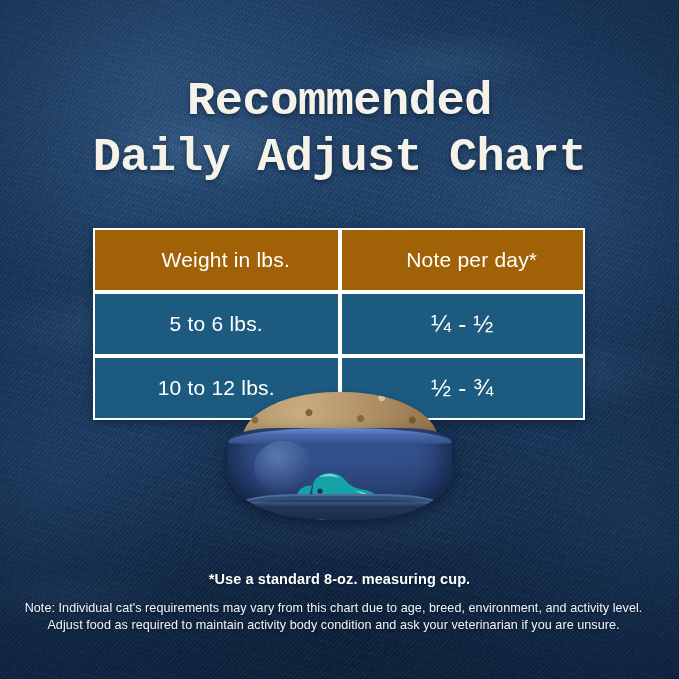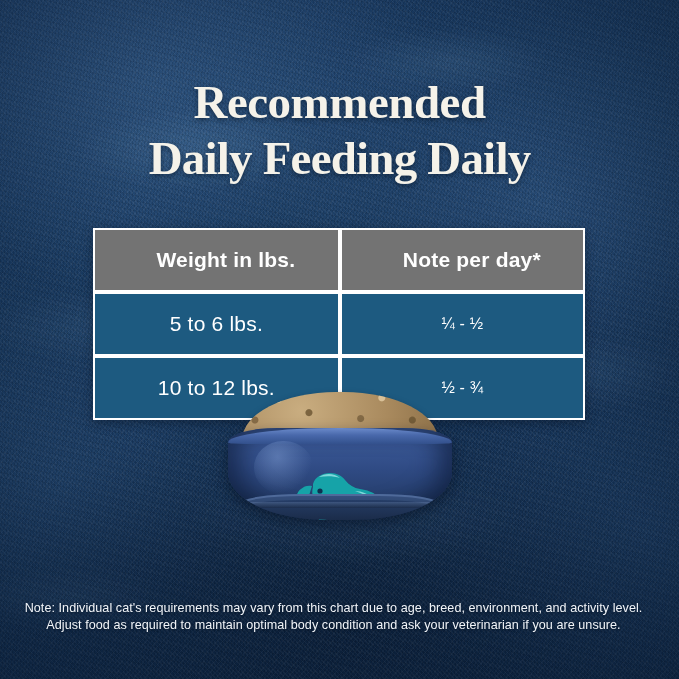--- a/index.html
+++ b/index.html
@@ -61,21 +61,21 @@
     background: radial-gradient(ellipse 78% 72% at 50% 45%, rgba(0,0,0,0) 45%, rgba(5,18,36,0.40) 100%);
   }
 
   
   .title {
     position: absolute;
     top: 74px;
     left: 0;
     right: 0;
     text-align: center;
-    font-family: Liberation Serif, serif;
+    font-family: Liberation Mono, monospace;
     font-weight: bold;
     font-size: 47px;
     line-height: 56px;
     letter-spacing: -0.5px;
     color: #f5f2e9;
     text-shadow: 0 2px 5px rgba(4,16,32,0.55);
   }
   .title .line2 { letter-spacing: -0.8px; }
 
   
@@ -92,34 +92,34 @@
     border: 2px solid #ffffff;
     text-align: center;
     vertical-align: middle;
     color: #ffffff;
   }
   .table .col-left  { width: 245px; }
   .table .col-right { width: 247px; }
 
   .hdr-cell {
     height: 58px;
-    background: #737373;
+    background: #a16207;
     font-size: 21px;
-    font-weight: bold;
+    font-weight: normal;
     letter-spacing: 0.2px;
     padding-left: 20px;
   }
   .body-cell {
     height: 58px;
     background: #1d5a80;
     font-size: 21px;
     font-weight: normal;
     letter-spacing: 0.2px;
   }
-  .body-cell.frac { font-size: 16px; }
+  .body-cell.frac { font-size: 24px; }
 
   
   .bowl-wrap {
     position: absolute;
     left: 0;
     right: 0;
     top: 392px;
     height: 150px;
   }
   .bowl-stage {
@@ -265,21 +265,21 @@
 
 <div id="page">
 
   <div class="bg-base"></div>
   <div class="bg-vein"></div>
   <div class="bg-grain"></div>
   <div class="bg-vignette"></div>
 
   <div class="title">
     <div class="line1">Recommended</div>
-    <div class="line2">Daily Feeding Daily</div>
+    <div class="line2">Daily Adjust Chart</div>
   </div>
 
   <table class="table">
     <thead>
       <tr>
         <th class="hdr-cell col-left">Weight in lbs.</th>
         <th class="hdr-cell col-right">Note per day*</th>
       </tr>
     </thead>
     <tbody>
@@ -305,19 +305,20 @@
           <path fill="#16a3a8" d="M19 18c-4-1-8 0-11 3-3 2-5 6-4 9 0 3 3 5 6 4 3 0 5-3 6-6 1-4 2-7 3-10z"></path>
           <circle cx="27" cy="23" r="2.6" fill="#0d3050"></circle>
           <path fill="#7fd8da" d="M26 9c6-4 15-4 21 1-6-2-14-2-21-1z"></path>
           <path fill="#7fd8da" d="M62 23c7 0 14 3 18 8-5-3-12-6-18-8z"></path>
         </svg>
         <div class="bowl-base"></div>
       </div>
     </div>
   </div>
 
+  <div class="foot-star">*Use a standard 8-oz. measuring cup.</div>
 
   <div class="foot-note">
     <div>Note: Individual cat's requirements may vary from this chart due to age, breed, environment, and activity level.</div>
-    <div>Adjust food as required to maintain optimal body condition and ask your veterinarian if you are unsure.</div>
+    <div>Adjust food as required to maintain activity body condition and ask your veterinarian if you are unsure.</div>
   </div>
 
 </div>
 
 </body></html>

